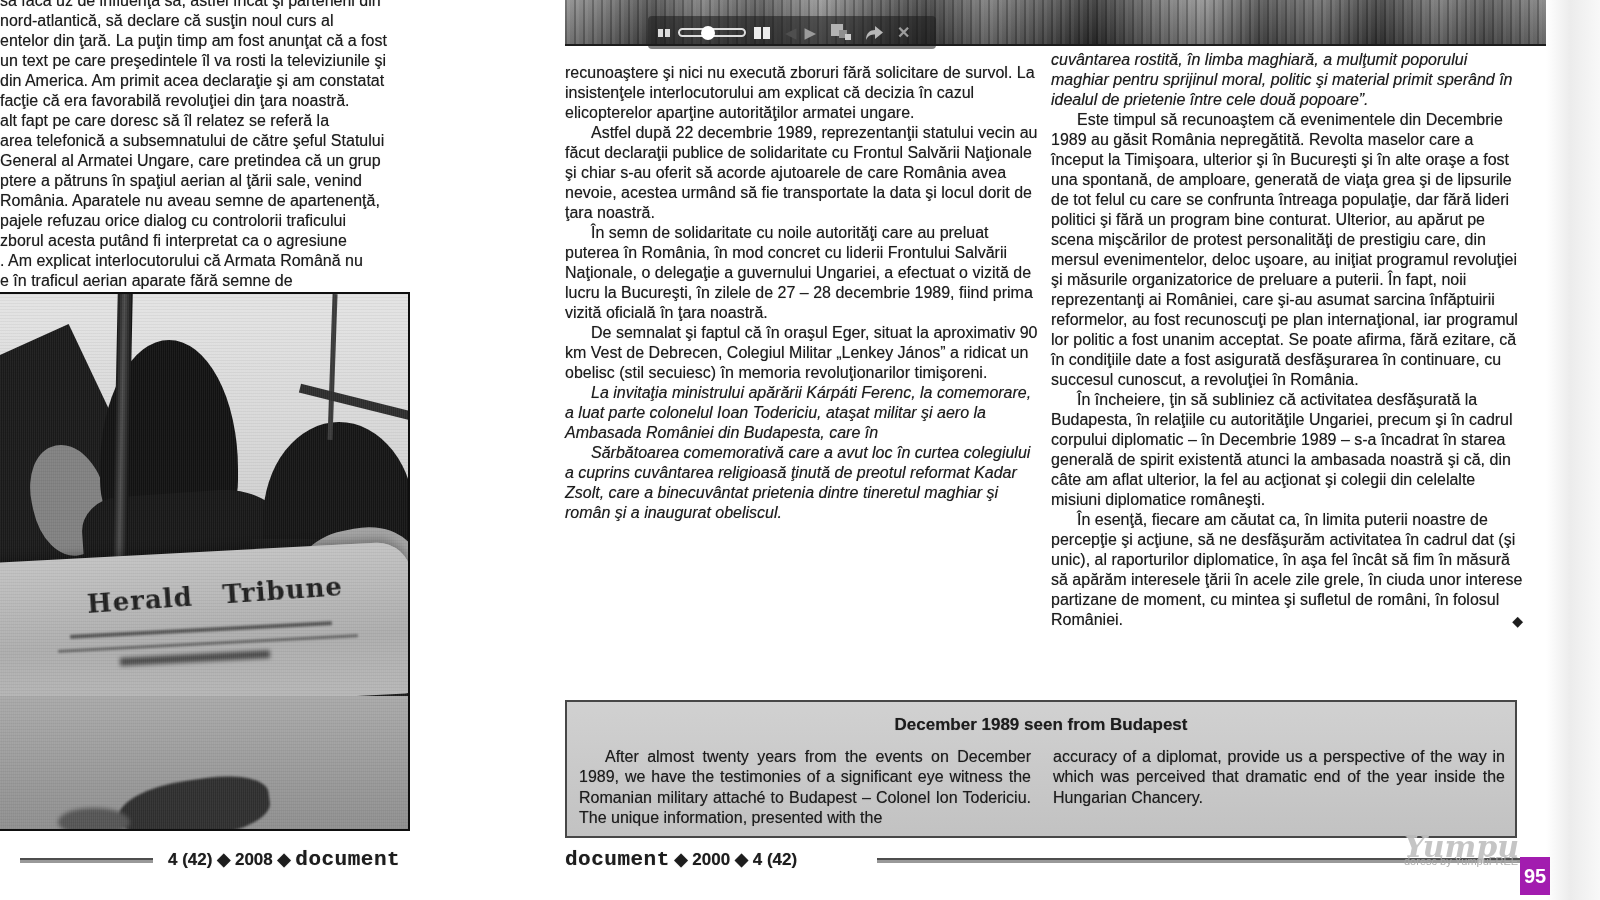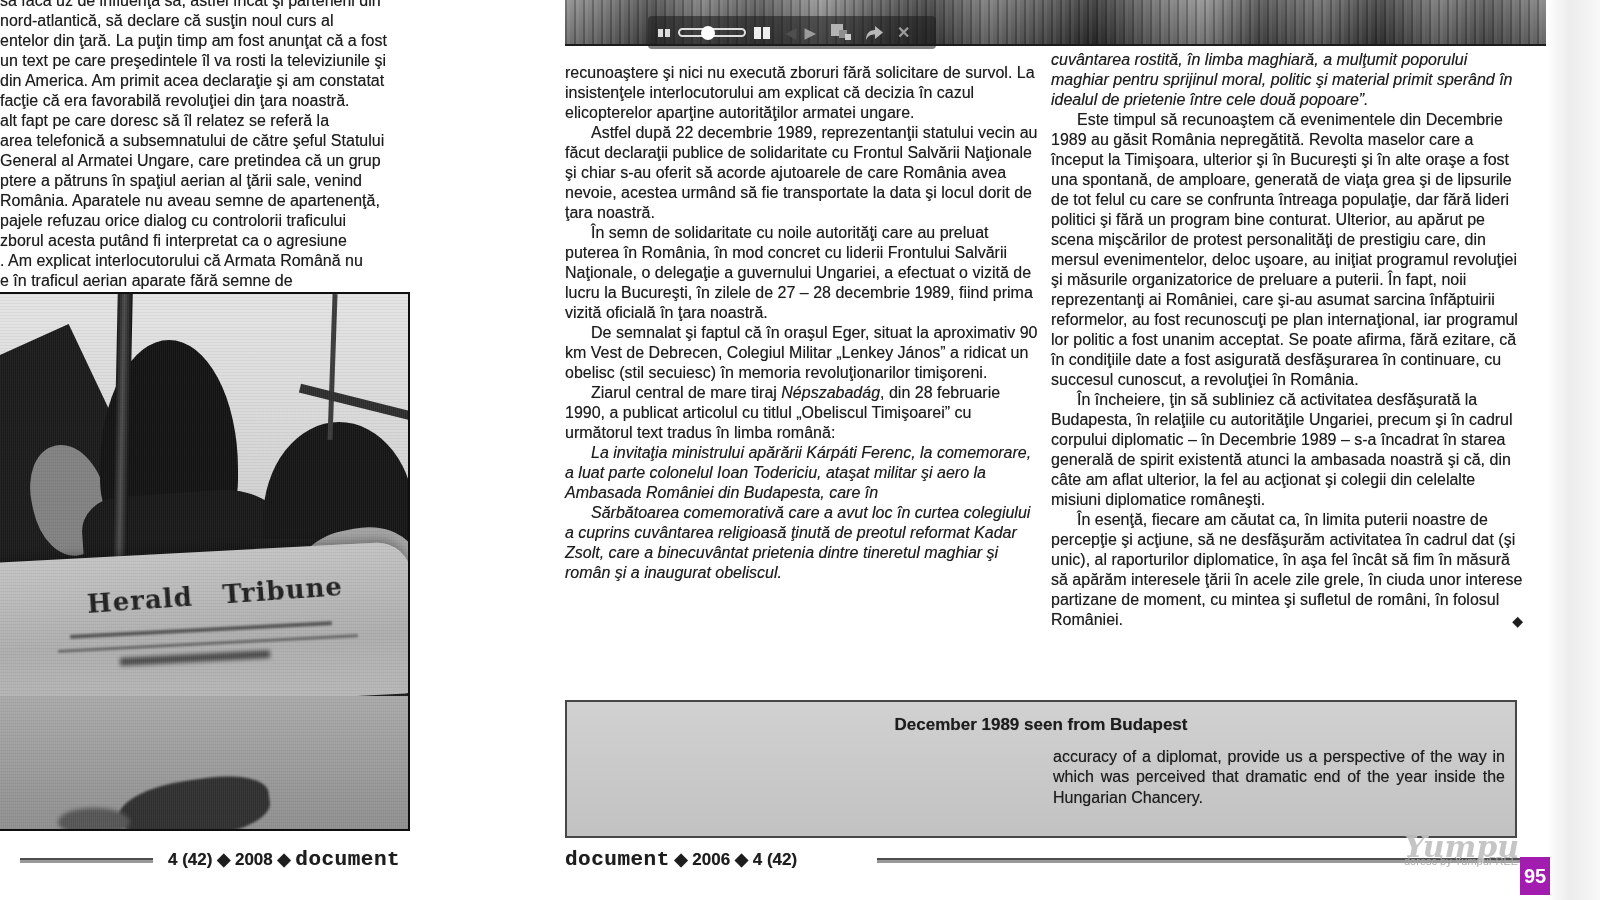--- a/index.html
+++ b/index.html
@@ -214,52 +214,54 @@
   <div class="ph-blob1"></div>
   <div class="ph-blob2"></div>
   <div class="ph-grain"></div>
 </div>
 
 <div id="col1" class="col scan">
   <p class="noindent">recunoaştere şi nici nu execută zboruri fără solicitare de survol. La insistenţele interlocutorului am explicat că decizia în cazul elicopterelor aparţine autorităţilor armatei ungare.</p>
   <p>Astfel după 22 decembrie 1989, reprezentanţii statului vecin au făcut declaraţii publice de solidaritate cu Frontul Salvării Naţionale şi chiar s-au oferit să acorde ajutoarele de care România avea nevoie, acestea urmând să fie transportate la data şi locul dorit de ţara noastră.</p>
   <p>În semn de solidaritate cu noile autorităţi care au preluat puterea în România, în mod concret cu liderii Frontului Salvării Naţionale, o delegaţie a guvernului Ungariei, a efectuat o vizită de lucru la Bucureşti, în zilele de 27 – 28 decembrie 1989, fiind prima vizită oficială în ţara noastră.</p>
   <p>De semnalat şi faptul că în oraşul Eger, situat la aproximativ 90 km Vest de Debrecen, Colegiul Militar „Lenkey János” a ridicat un obelisc (stil secuiesc) în memoria revoluţionarilor timişoreni.</p>
-  <p><span>Ziarul central de mare tiraj </span><i>Népszabadág</i><span>, din 28 februarie 1990, a publicat articolul cu titlul „Obeliscul Timişoarei” cu următorul text tradus în limba română:</span></p>
   <p class="it">La invitaţia ministrului apărării Kárpáti Ferenc, la comemorare, a luat parte colonelul Ioan Todericiu, ataşat militar şi aero la Ambasada României din Budapesta, care în</p>
   <p class="it">Sărbătoarea comemorativă care a avut loc în curtea colegiului a cuprins cuvântarea religioasă ţinută de preotul reformat Kadar Zsolt, care a binecuvântat prietenia dintre tineretul maghiar şi român şi a inaugurat obeliscul.</p>
 </div>
 
 <div id="col2" class="col scan">
   <p class="it noindent">cuvântarea rostită, în limba maghiară, a mulţumit poporului maghiar pentru sprijinul moral, politic şi material primit sperând în idealul de prietenie între cele două popoare”.</p>
   <p>Este timpul să recunoaştem că evenimentele din Decembrie 1989 au găsit România nepregătită. Revolta maselor care a început la Timişoara, ulterior şi în Bucureşti şi în alte oraşe a fost una spontană, de amploare, generată de viaţa grea şi de lipsurile de tot felul cu care se confrunta întreaga populaţie, dar fără lideri politici şi fără un program bine conturat. Ulterior, au apărut pe scena mişcărilor de protest personalităţi de prestigiu care, din mersul evenimentelor, deloc uşoare, au iniţiat programul revoluţiei şi măsurile organizatorice de preluare a puterii. În fapt, noii reprezentanţi ai României, care şi-au asumat sarcina înfăptuirii reformelor, au fost recunoscuţi pe plan internaţional, iar programul lor politic a fost unanim acceptat. Se poate afirma, fără ezitare, că în condiţiile date a fost asigurată desfăşurarea în continuare, cu succesul cunoscut, a revoluţiei în România.</p>
   <p>În încheiere, ţin să subliniez că activitatea desfăşurată la Budapesta, în relaţiile cu autorităţile Ungariei, precum şi în cadrul corpului diplomatic – în Decembrie 1989 – s-a încadrat în starea generală de spirit existentă atunci la ambasada noastră şi că, din câte am aflat ulterior, la fel au acţionat şi colegii din celelalte misiuni diplomatice româneşti.</p>
   <p>În esenţă, fiecare am căutat ca, în limita puterii noastre de percepţie şi acţiune, să ne desfăşurăm activitatea în cadrul dat (şi unic), al raporturilor diplomatice, în aşa fel încât să fim în măsură să apărăm interesele ţării  în acele zile grele, în ciuda unor interese partizane de moment, cu mintea şi sufletul de români, în folosul României.</p>
   <div class="endmark">◆</div>
 </div>
 
 <div id="eng-box">
   <div id="eng-title" class="scan">December 1989 seen from Budapest</div>
+  <div id="eng-col1" class="eng-col scan">
+    <p>After almost twenty years from the events on December 1989, we have the testimonies of a significant eye witness the Romanian military attaché to Budapest – Colonel Ion Todericiu. The unique information, presented with the</p>
+  </div>
   <div id="eng-col2" class="eng-col scan">
     <p>accuracy of a diplomat, provide us a perspective of the way in which was perceived that dramatic end of the year inside the Hungarian Chancery.</p>
   </div>
 </div>
 
 <div id="footer-left">
   <div id="fl-line" class="dline"></div>
   <div id="fl-text" class="scan">
     <span>4 (42) ◆ 2008 ◆</span>
     <span class="logo-mono">document</span>
   </div>
 </div>
 
 <div id="footer-right">
   <div id="fr-text" class="scan">
     <span class="logo-mono">document</span>
-    <span>◆ 2006 ◆ 4 (42)</span>
+    <span>◆ 2000 ◆ 4 (42)</span>
   </div>
   <div id="fr-line" class="dline"></div>
 </div>
 
 <div id="page-num">95</div>
 
 <div id="watermark">
   <div class="wm-brand">Yumpu</div>
   <div class="wm-powered">doresc by YumpuFREE</div>
 </div>

